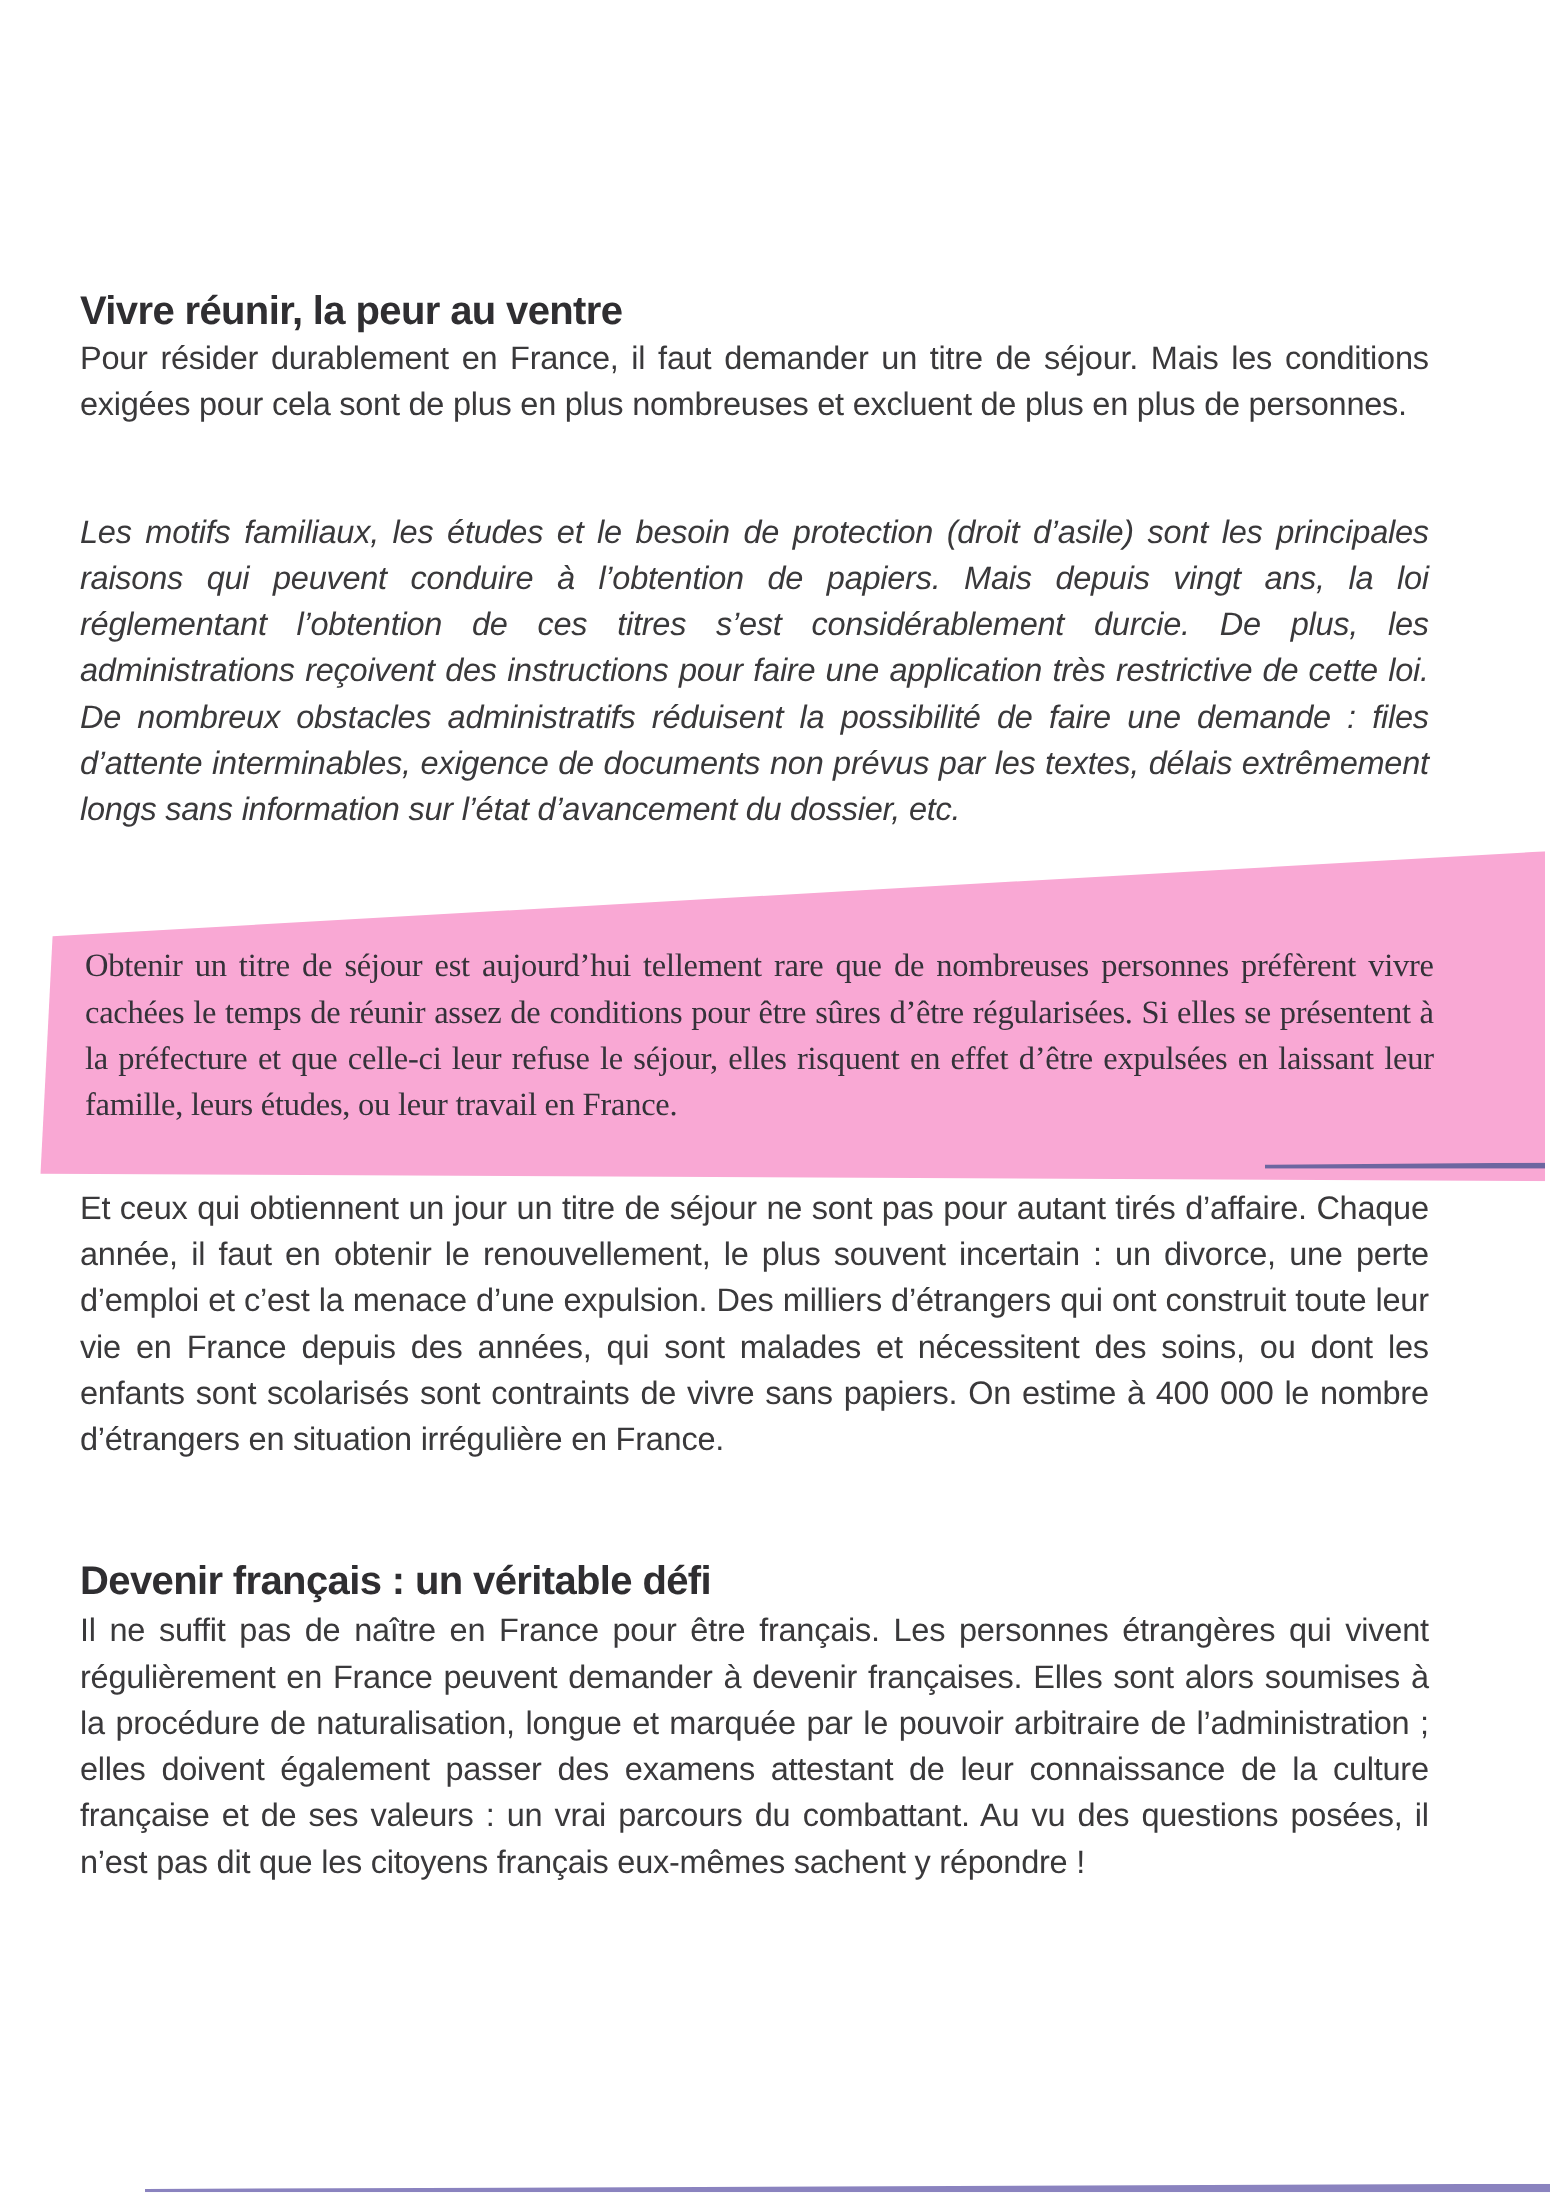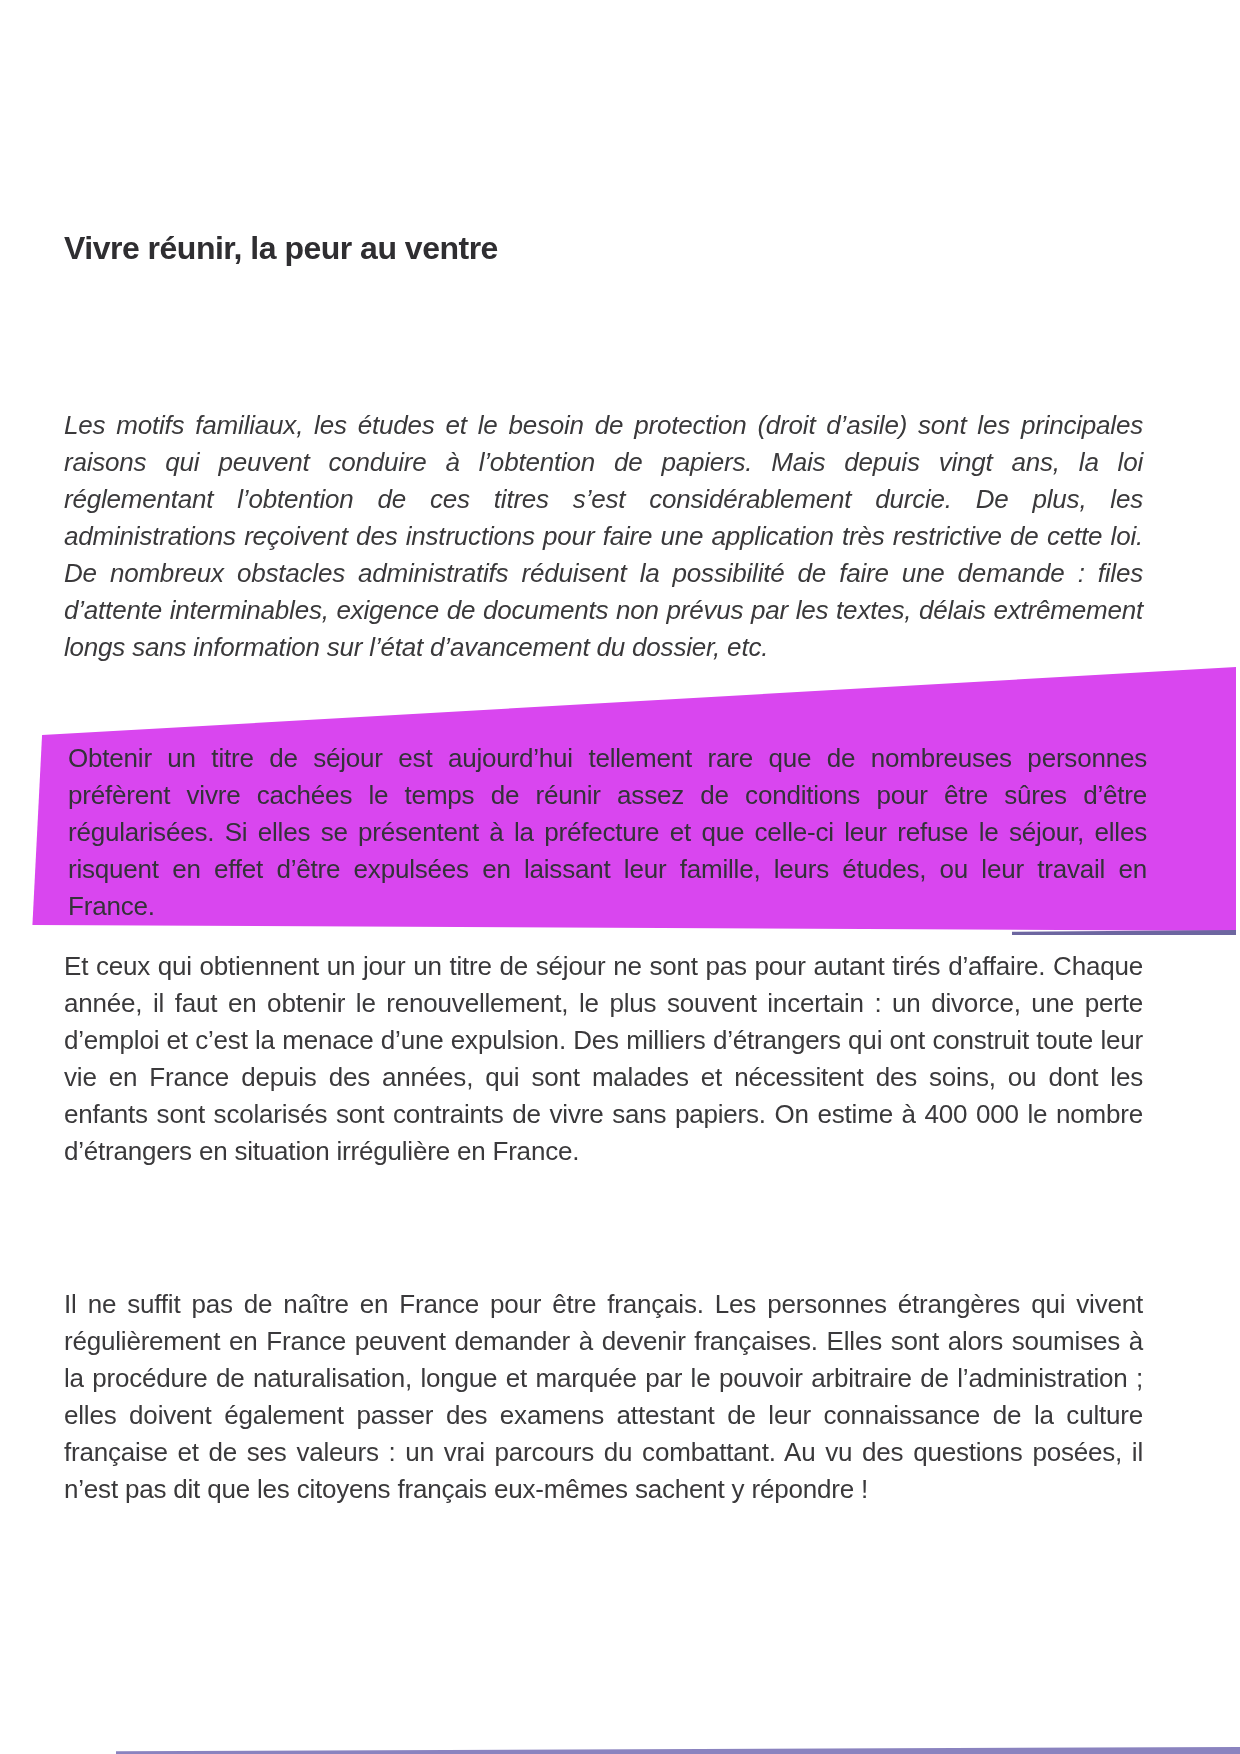--- a/index.html
+++ b/index.html
@@ -34,25 +34,26 @@
   }
   .h1 { top:228px; }
   .p1 { top:268px; }
   .p2 { top:407px;font-style:italic; }
   .p3 { top:948px; }
   .h2 { top:1244px; }
   .p4 { top:1286px; }
   .highlight-box {
     position:absolute;
     left:30px;
-    top:660px;
+    top:674px;
     width:1206px;
     height:272px;
-    background:#d946ef;
+    background:#f9a8d4;
     clip-path:polygon(1% 27.6%, 100% 2.6%, 100% 99.6%, 0.2% 97.4%);
+    font-family:Liberation Serif, serif;
   }
   .highlight-text {
     position:absolute;
     left:38px;
     top:80px;
     width:1079px;
     font-size:26px;
     line-height:37px;
     letter-spacing:-0.2px;
     text-align:justify;
@@ -77,29 +78,31 @@
     clip-path:polygon(0 60%, 100% 0, 100% 100%, 0 100%);
   }
 </style>
 </head>
 <body>
 
 <div class="page">
 
   <div class="heading h1">Vivre réunir, la peur au ventre</div>
 
+  <div class="body-text p1">Pour résider durablement en France, il faut demander un titre de séjour. Mais les conditions exigées pour cela sont de plus en plus nombreuses et excluent de plus en plus de personnes.</div>
 
   <div class="body-text p2">Les motifs familiaux, les études et le besoin de protection (droit d’asile) sont les principales raisons qui peuvent conduire à l’obtention de papiers. Mais depuis vingt ans, la loi réglementant l’obtention de ces titres s’est considérablement durcie. De plus, les administrations reçoivent des instructions pour faire une application très restrictive de cette loi. De nombreux obstacles administratifs réduisent la possibilité de faire une demande : files d’attente interminables, exigence de documents non prévus par les textes, délais extrêmement longs sans information sur l’état d’avancement du dossier, etc.</div>
 
   <div class="highlight-box">
     <div class="highlight-text">Obtenir un titre de séjour est aujourd’hui tellement rare que de nombreuses personnes préfèrent vivre cachées le temps de réunir assez de conditions pour être sûres d’être régularisées. Si elles se présentent à la préfecture et que celle-ci leur refuse le séjour, elles risquent en effet d’être expulsées en laissant leur famille, leurs études, ou leur travail en France.</div>
   </div>
 
   <div class="box-shadow-edge"></div>
 
   <div class="body-text p3">Et ceux qui obtiennent un jour un titre de séjour ne sont pas pour autant tirés d’affaire. Chaque année, il faut en obtenir le renouvellement, le plus souvent incertain : un divorce, une perte d’emploi et c’est la menace d’une expulsion. Des milliers d’étrangers qui ont construit toute leur vie en France depuis des années, qui sont malades et nécessitent des soins, ou dont les enfants sont scolarisés sont contraints de vivre sans papiers. On estime à 400 000 le nombre d’étrangers en situation irrégulière en France.</div>
 
+  <div class="heading h2">Devenir français : un véritable défi</div>
 
   <div class="body-text p4">Il ne suffit pas de naître en France pour être français. Les personnes étrangères qui vivent régulièrement en France peuvent demander à devenir françaises. Elles sont alors soumises à la procédure de naturalisation, longue et marquée par le pouvoir arbitraire de l’administration ; elles doivent également passer des examens attestant de leur connaissance de la culture française et de ses valeurs : un vrai parcours du combattant. Au vu des questions posées, il n’est pas dit que les citoyens français eux-mêmes sachent y répondre !</div>
 
   <div class="bottom-band"></div>
 
 </div>
 
 </body></html>

